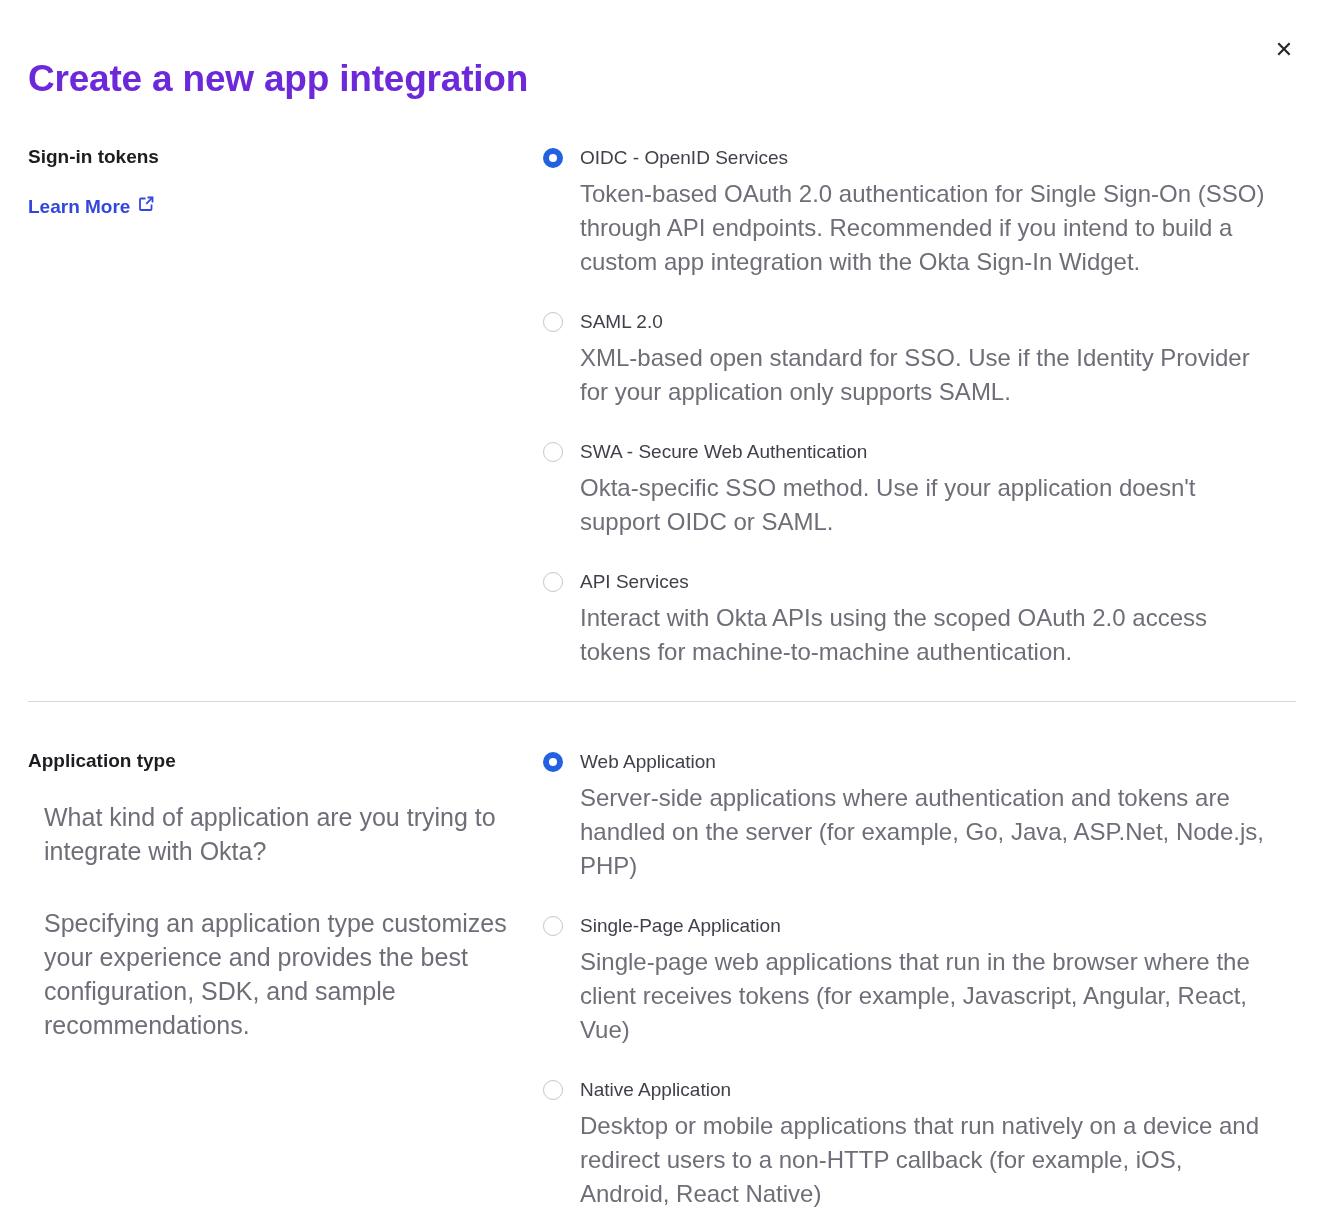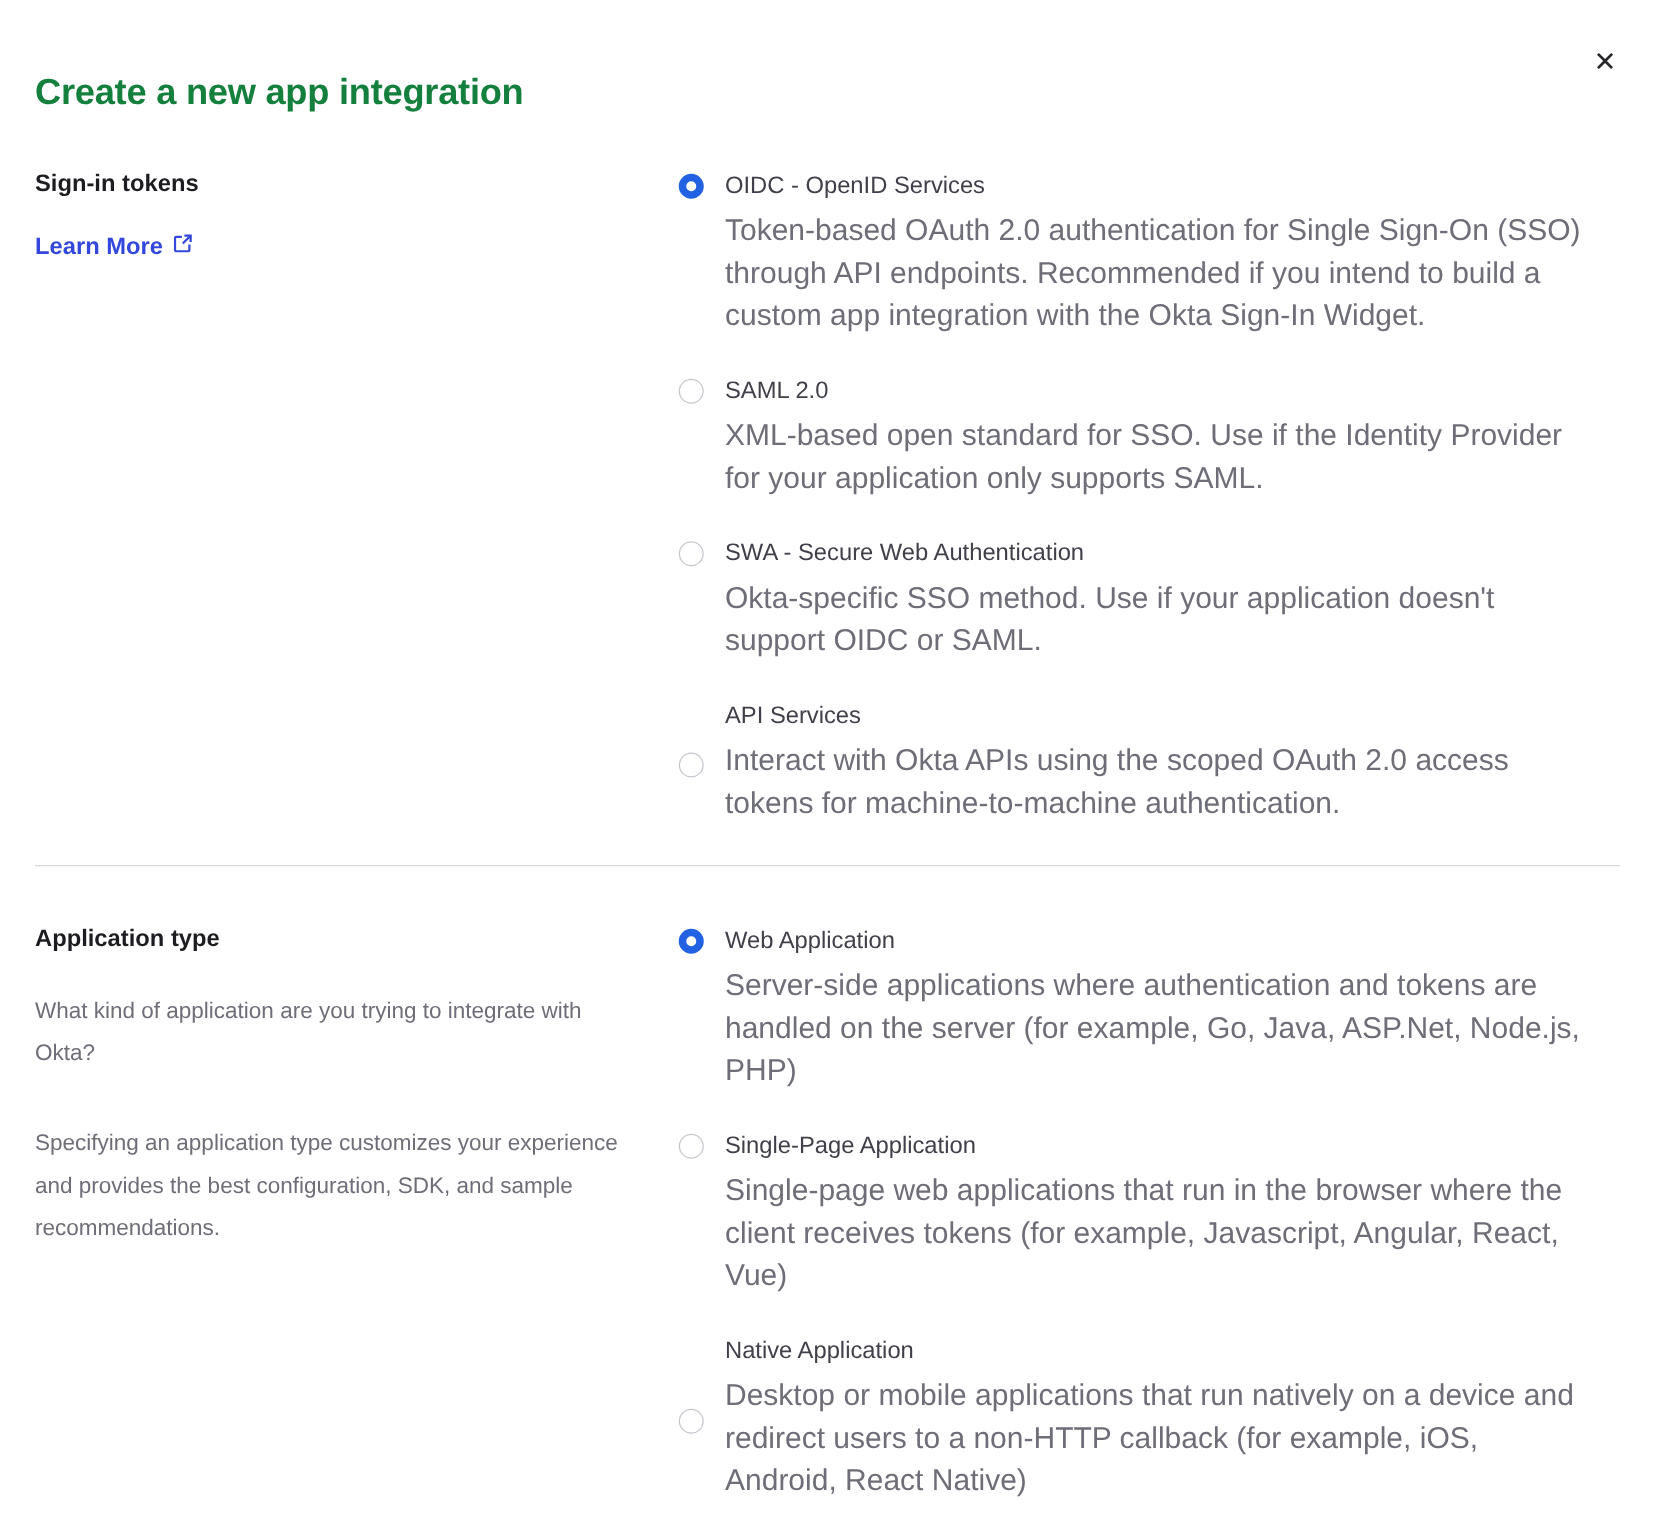--- a/index.html
+++ b/index.html
@@ -30,24 +30,24 @@
     top:36px;right:34px;
     width:28px;height:28px;
     display:flex;align-items:center;justify-content:center;
     font-size:22px;line-height:1;
     color:#26262b;
     cursor:pointer;
     user-select:none;
     background:none;border:none;
   }
   h1.dialog-title{
-    font-size:29px;
+    font-size:37px;
     font-weight:bold;
     letter-spacing:-0.2px;
-    color:#15803d;
+    color:#6d28d9;
     margin:0 0 46px 0;
   }
   .section{
     display:flex;
     align-items:flex-start;
   }
   .section-left{
     width:515px;
     flex-shrink:0;
     padding-right:30px;
@@ -70,21 +70,21 @@
     color:var(--link);
     text-decoration:none;
     cursor:pointer;
   }
   .learn-more svg{display:block;}
   .option{
     display:flex;
     gap:17px;
     margin-bottom:31px;
   }
-  .option:last-child{margin-bottom:0;align-items:center;}
+  .option:last-child{margin-bottom:0;}
   .radio{
     width:20px;height:20px;
     border-radius:50%;
     background:#ffffff;
     border:1.5px solid var(--radio-border);
     flex-shrink:0;
     margin-top:2px;
     cursor:pointer;
   }
   .radio.selected{
@@ -105,25 +105,26 @@
   }
   .divider{
     border:none;
     border-top:1px solid var(--divider);
     margin:32px 0 0 0;
   }
   .section.apptype{
     margin-top:48px;
   }
   .left-para{
-    font-size:18px;
+    font-size:25px;
     color:var(--body);
     line-height:34px;
     margin-bottom:38px;
     max-width:480px;
+    margin-left:16px;
   }
   .footer{
     display:flex;
     justify-content:flex-end;
     align-items:center;
     gap:25px;
     margin:42px 0 0 0;
   }
   .cancel-link{
     font-size:19px;

